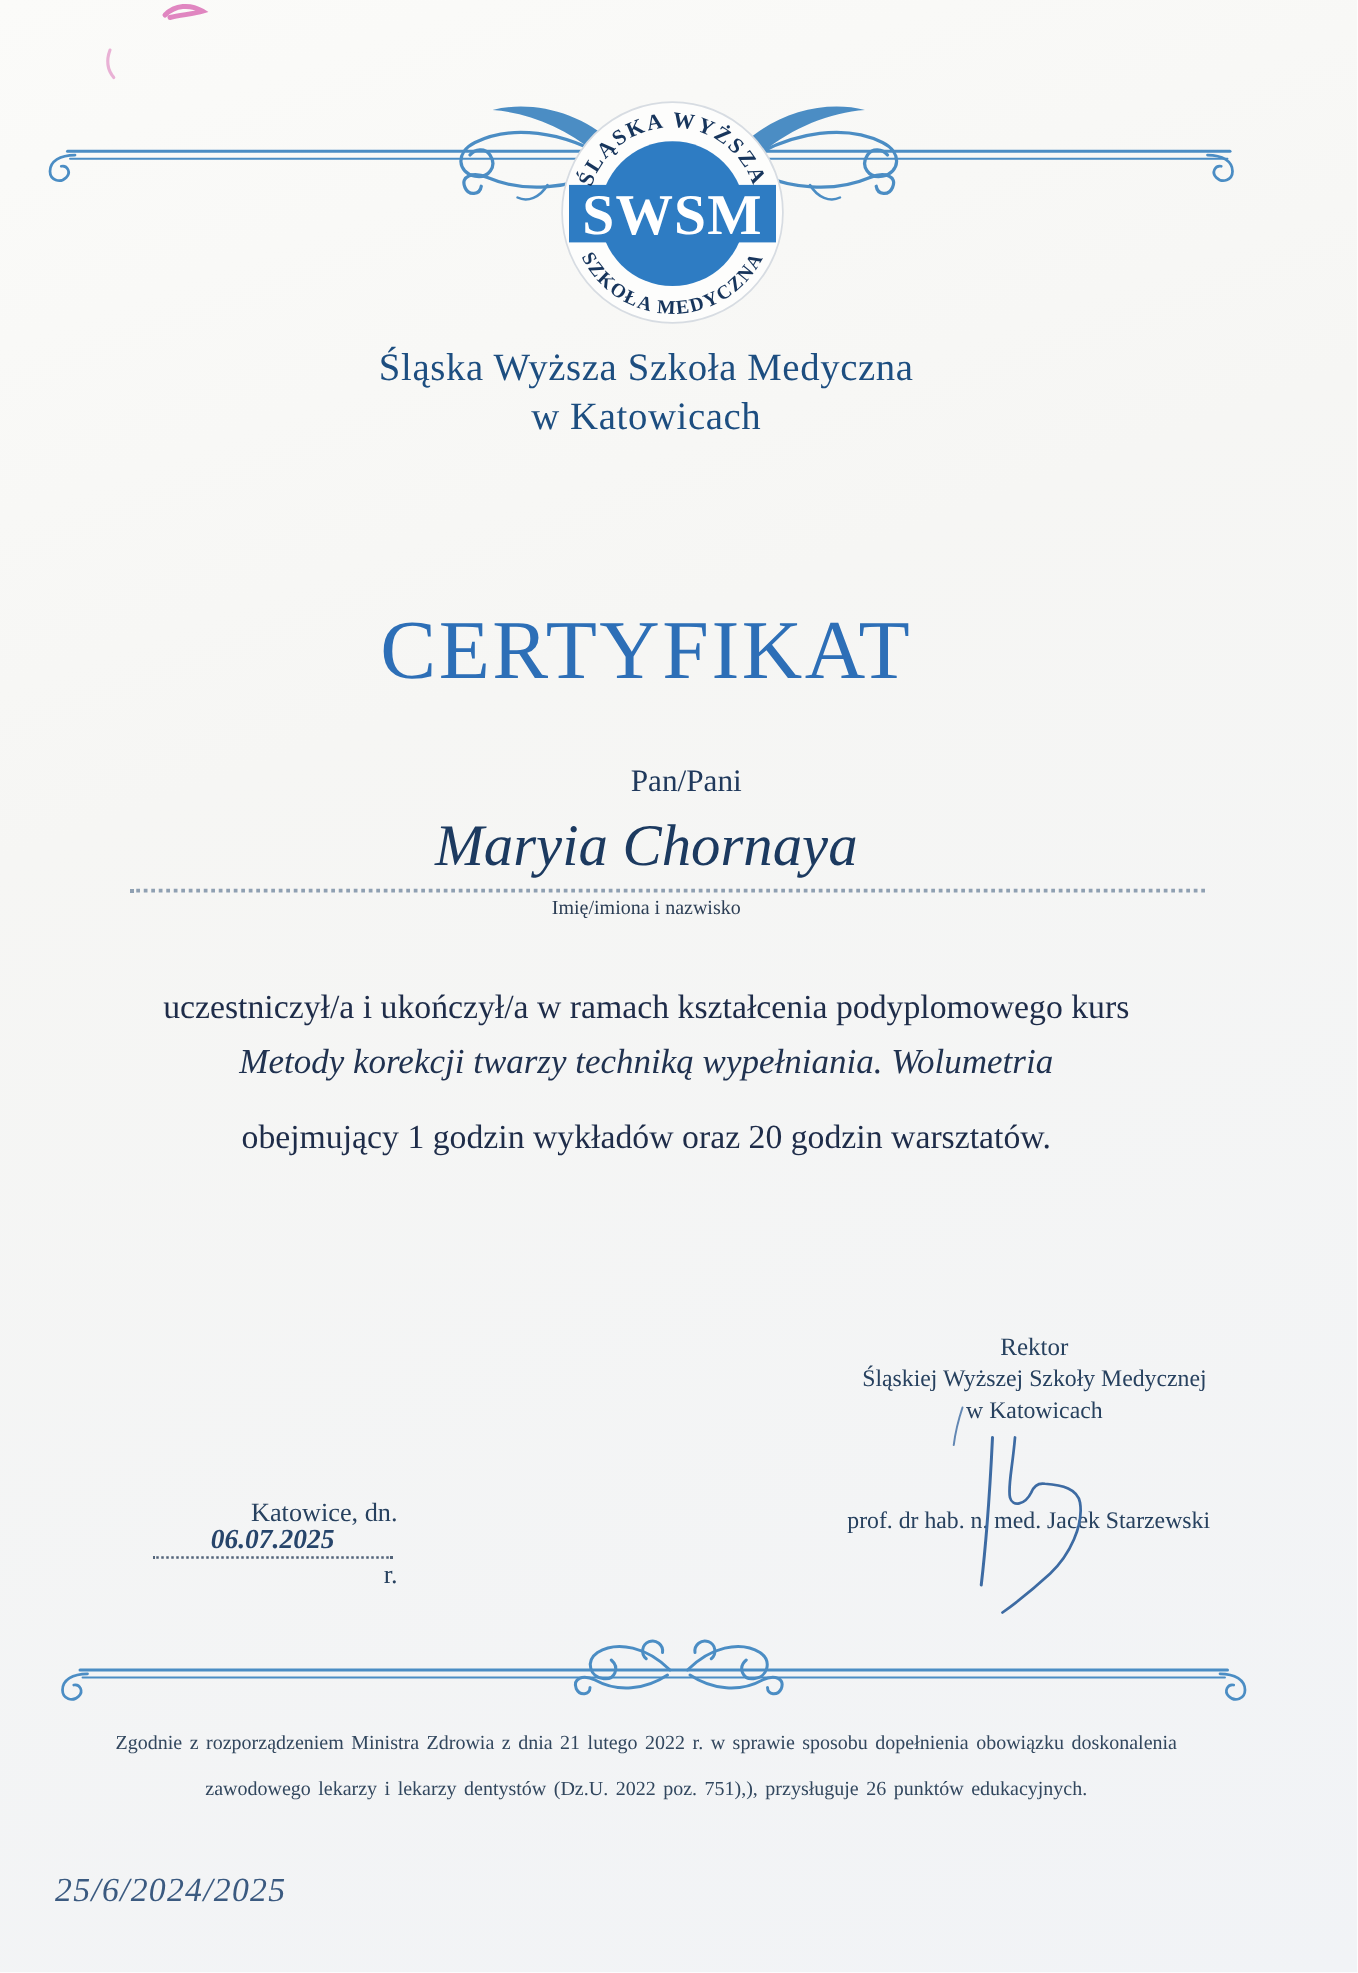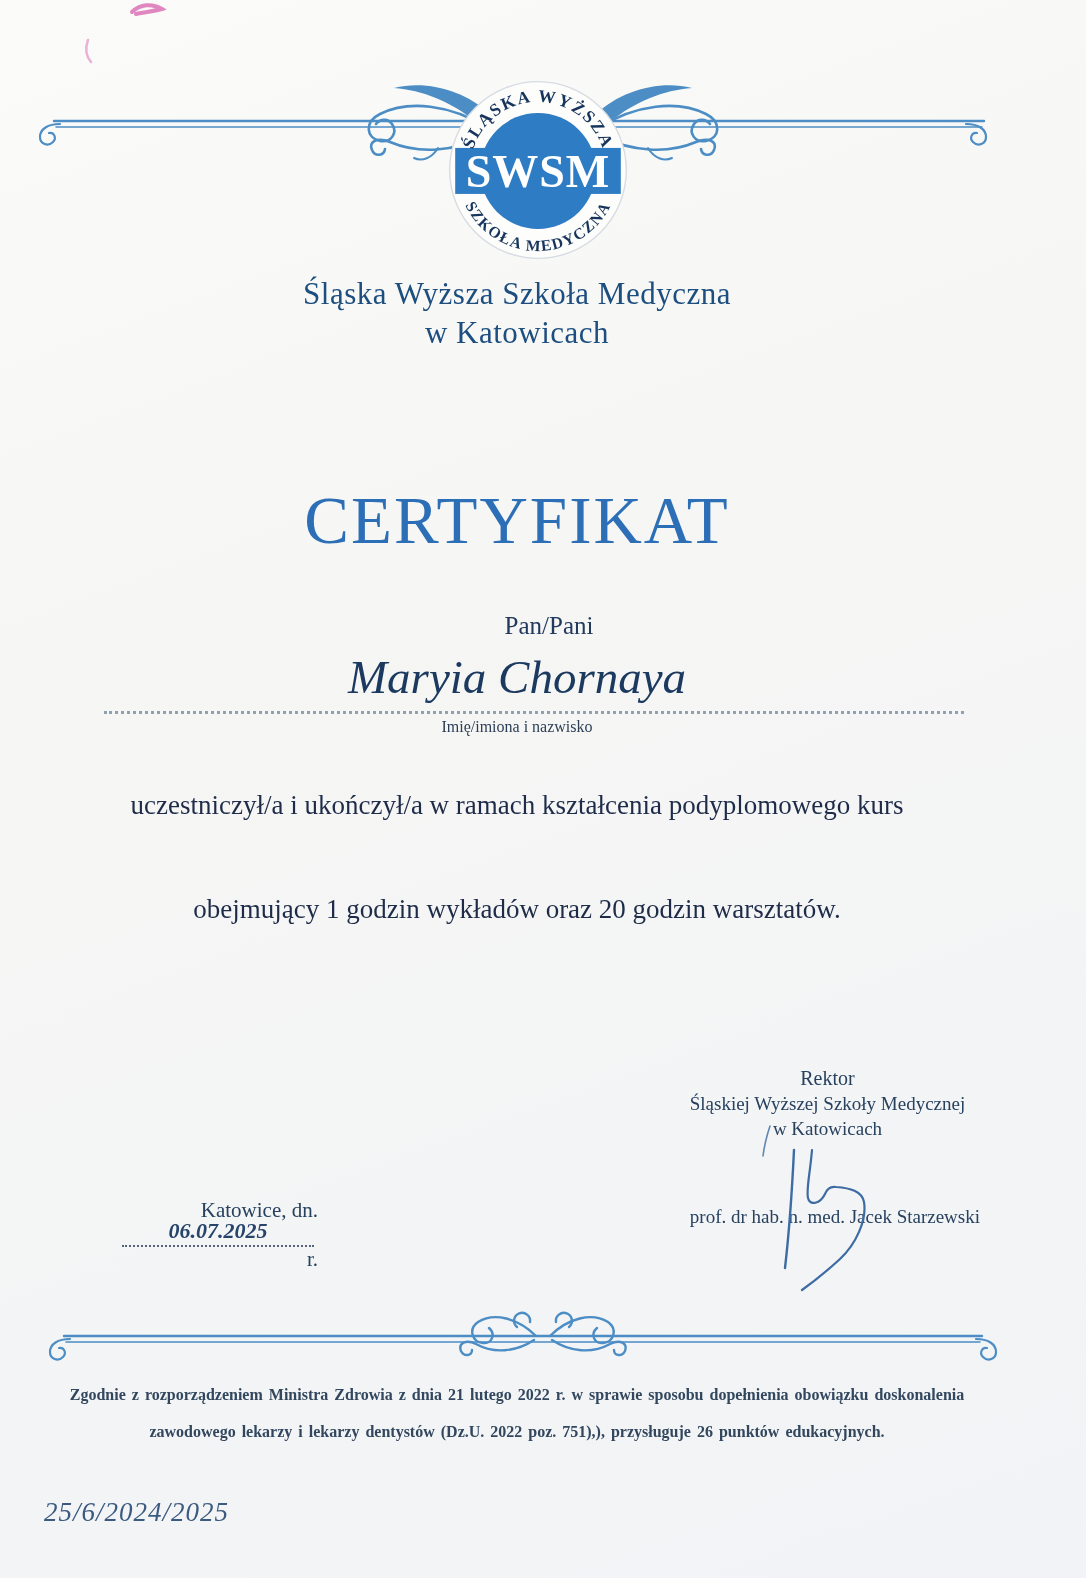--- a/index.html
+++ b/index.html
@@ -25,32 +25,32 @@
 
   .body-line1{top:790px;font-size:27px;color:#1e2c49;}
   .body-course{top:834px;font-size:28px;font-style:italic;color:#203250;}
   .body-line3{top:894px;font-size:27px;color:#1e2c49;}
 
   
   .signer-block{top:1066px;left:650px;width:355px;text-align:center;color:#27415f;}
   .signer-role{font-size:20px;line-height:25px;}
   .signer-org{font-size:19px;line-height:25px;}
 
-  .prof-line{top:1206px;right:106px;font-size:19px;color:#27415f;white-space:nowrap;}
+  .prof-line{top:1206px;right:118px;font-size:19px;color:#27415f;white-space:nowrap;}
 
   
   .date-row{top:1198px;left:118px;display:flex;align-items:flex-end;color:#27415f;flex-direction:column;}
   .date-label{font-size:21px;}
   .date-dots{position:relative;width:192px;height:22px;border-bottom:2px dotted #53647a;margin:0 4px;}
   .date-value{position:absolute;bottom:1px;left:0;width:100%;text-align:center;
     font-size:22px;font-style:italic;font-weight:bold;color:#27456b;}
   .date-suffix{font-size:21px;}
 
   
-  .footer{top:1376px;font-size:16px;line-height:37px;color:#32475e;word-spacing:2px;font-weight:bold;}
+  .footer{top:1376px;font-size:16px;line-height:37px;color:#32475e;word-spacing:2px;}
   .cert-number{top:1497px;left:44px;font-size:27px;font-style:italic;color:#3b5a80;letter-spacing:1px;}
 
   svg{display:block;}
   .sig-svg{left:730px;top:1092px;}
   .logo-svg{left:446px;top:78px;}
   .orn-top{left:0;top:78px;}
   .orn-bottom{left:0;top:1292px;}
   .pink-svg{left:0;top:0;}
 </style>
 </head>
@@ -111,20 +111,21 @@
   </div>
 
   <div class="abs center cert-title">CERTYFIKAT</div>
 
   <div class="abs center salutation">Pan/Pani</div>
   <div class="abs center recipient-name">Maryia Chornaya</div>
   <div class="abs dotted-rule"></div>
   <div class="abs center body-line1">uczestniczył/a i ukończył/a w ramach kształcenia podyplomowego kurs</div>
 
   <div class="abs center name-caption">Imię/imiona i nazwisko</div>
+  <div class="abs center body-course">Metody korekcji twarzy techniką wypełniania. Wolumetria</div>
   <div class="abs center body-line3">obejmujący 1 godzin wykładów oraz 20 godzin warsztatów.</div>
 
   <div class="abs signer-block">
     <div class="signer-role">Rektor</div>
     <div class="signer-org">Śląskiej Wyższej Szkoły Medycznej</div>
     <div class="signer-org">w Katowicach</div>
   </div>
 
   <div class="abs date-row">
     <span class="date-label">Katowice, dn.</span>

